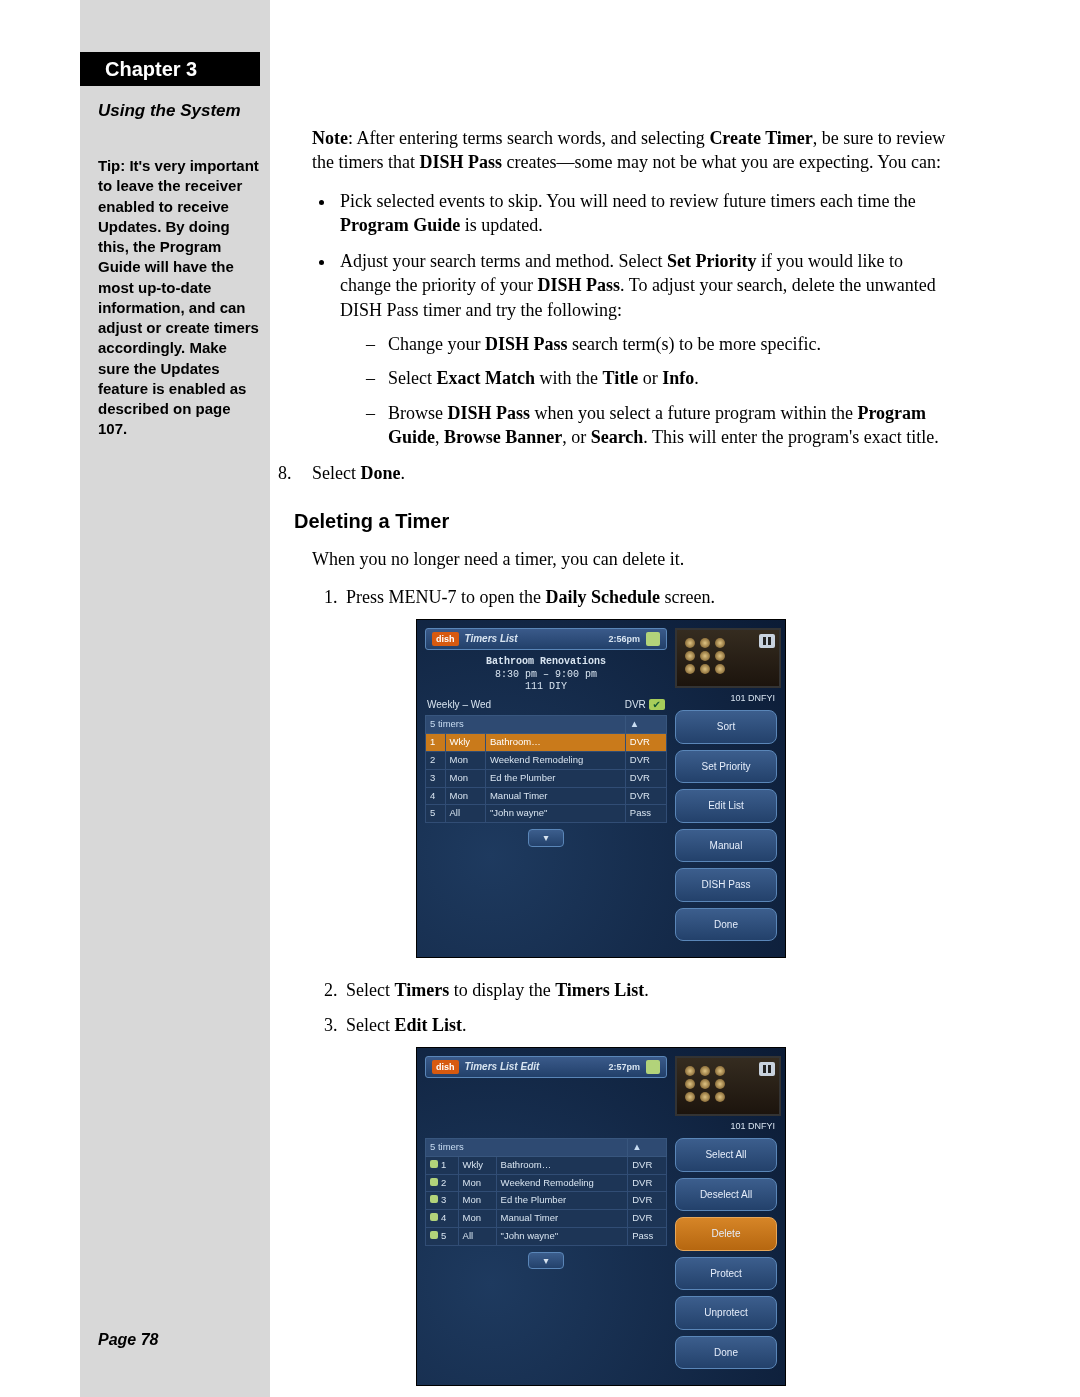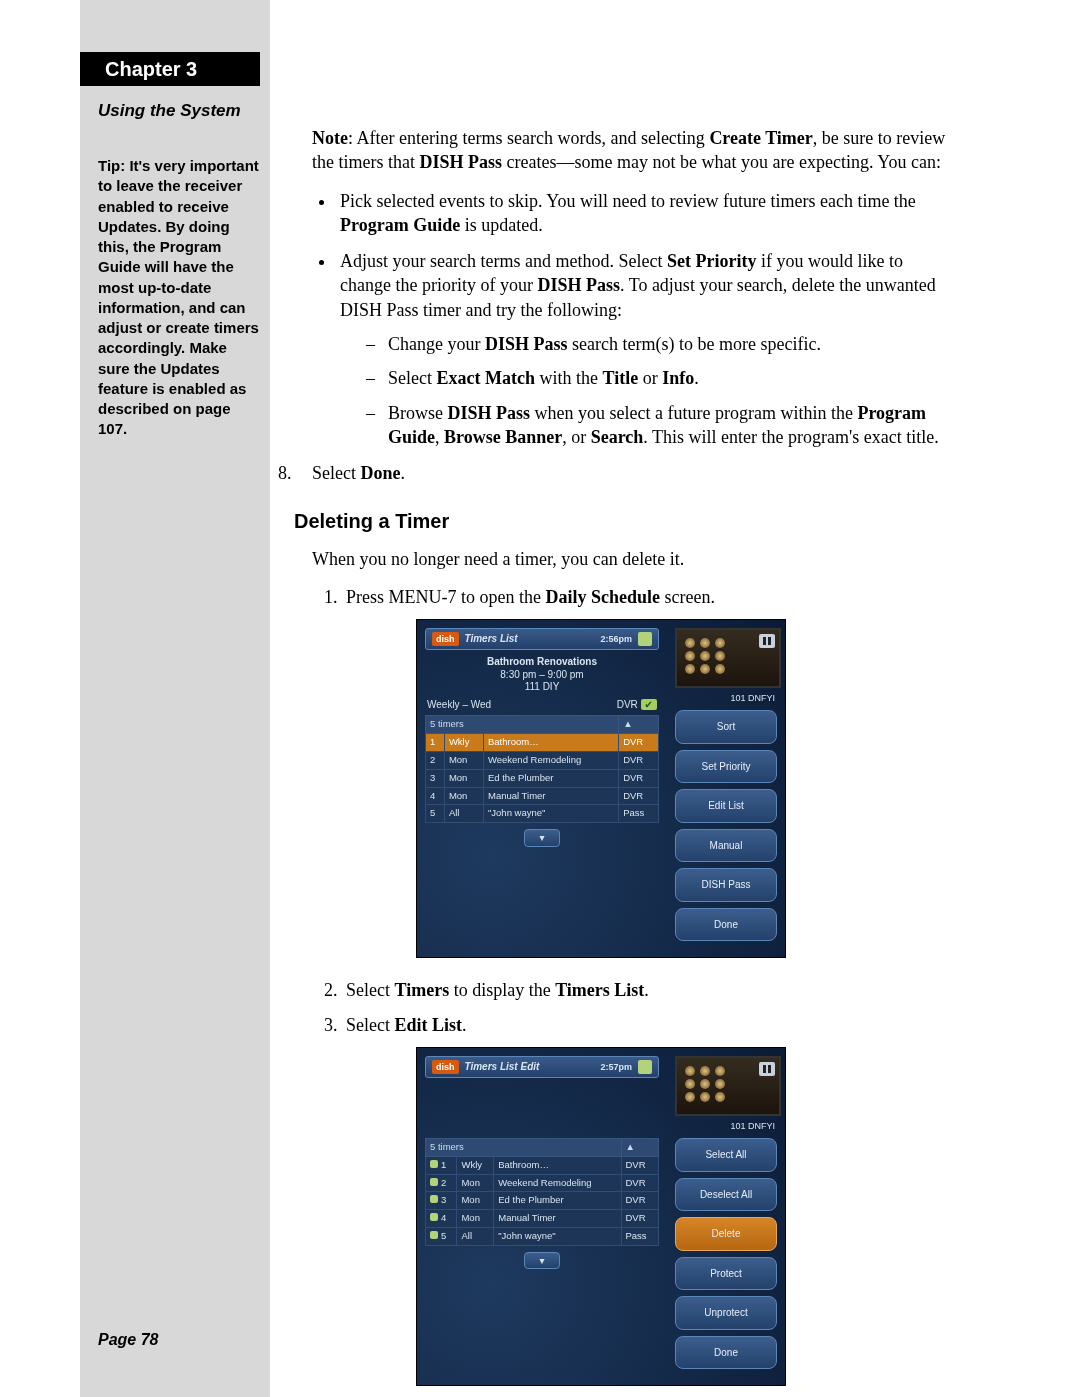--- a/index.html
+++ b/index.html
@@ -100,21 +100,21 @@
     border: 1px solid #000;
     font-family: Arial, Helvetica, sans-serif;
     color: #d8e4f0;
     font-size: 10px;
     position: relative;
     box-sizing: border-box;
     padding: 8px 8px 10px 8px;
   }
   .dvr-top {
     display: flex;
-    gap: 16px;
+    gap: 8px;
   }
   .dvr-left { flex: 1; }
   .dvr-right { width: 102px; }
   .dvr-hdr {
     background: linear-gradient(#3a5a8a, #22406a);
     border: 1px solid #5a86b8;
     border-radius: 3px;
     padding: 3px 6px;
     font-weight: bold;
     font-style: italic;
@@ -134,20 +134,21 @@
   .dvr-sig {
     display: inline-block;
     width: 14px; height: 14px;
     background: #b2d37a;
     border-radius: 2px;
   }
   .dvr-program {
     text-align: center;
     margin: 6px 0 4px 0;
     line-height: 1.25;
+    font-family: Liberation Mono, monospace;
   }
   .dvr-wk {
     display: flex;
     justify-content: space-between;
     font-size: 10px;
     margin-top: 4px;
     padding: 0 2px;
   }
   .dvr-wk .dvrmark {
     background: #a7cd5a;

